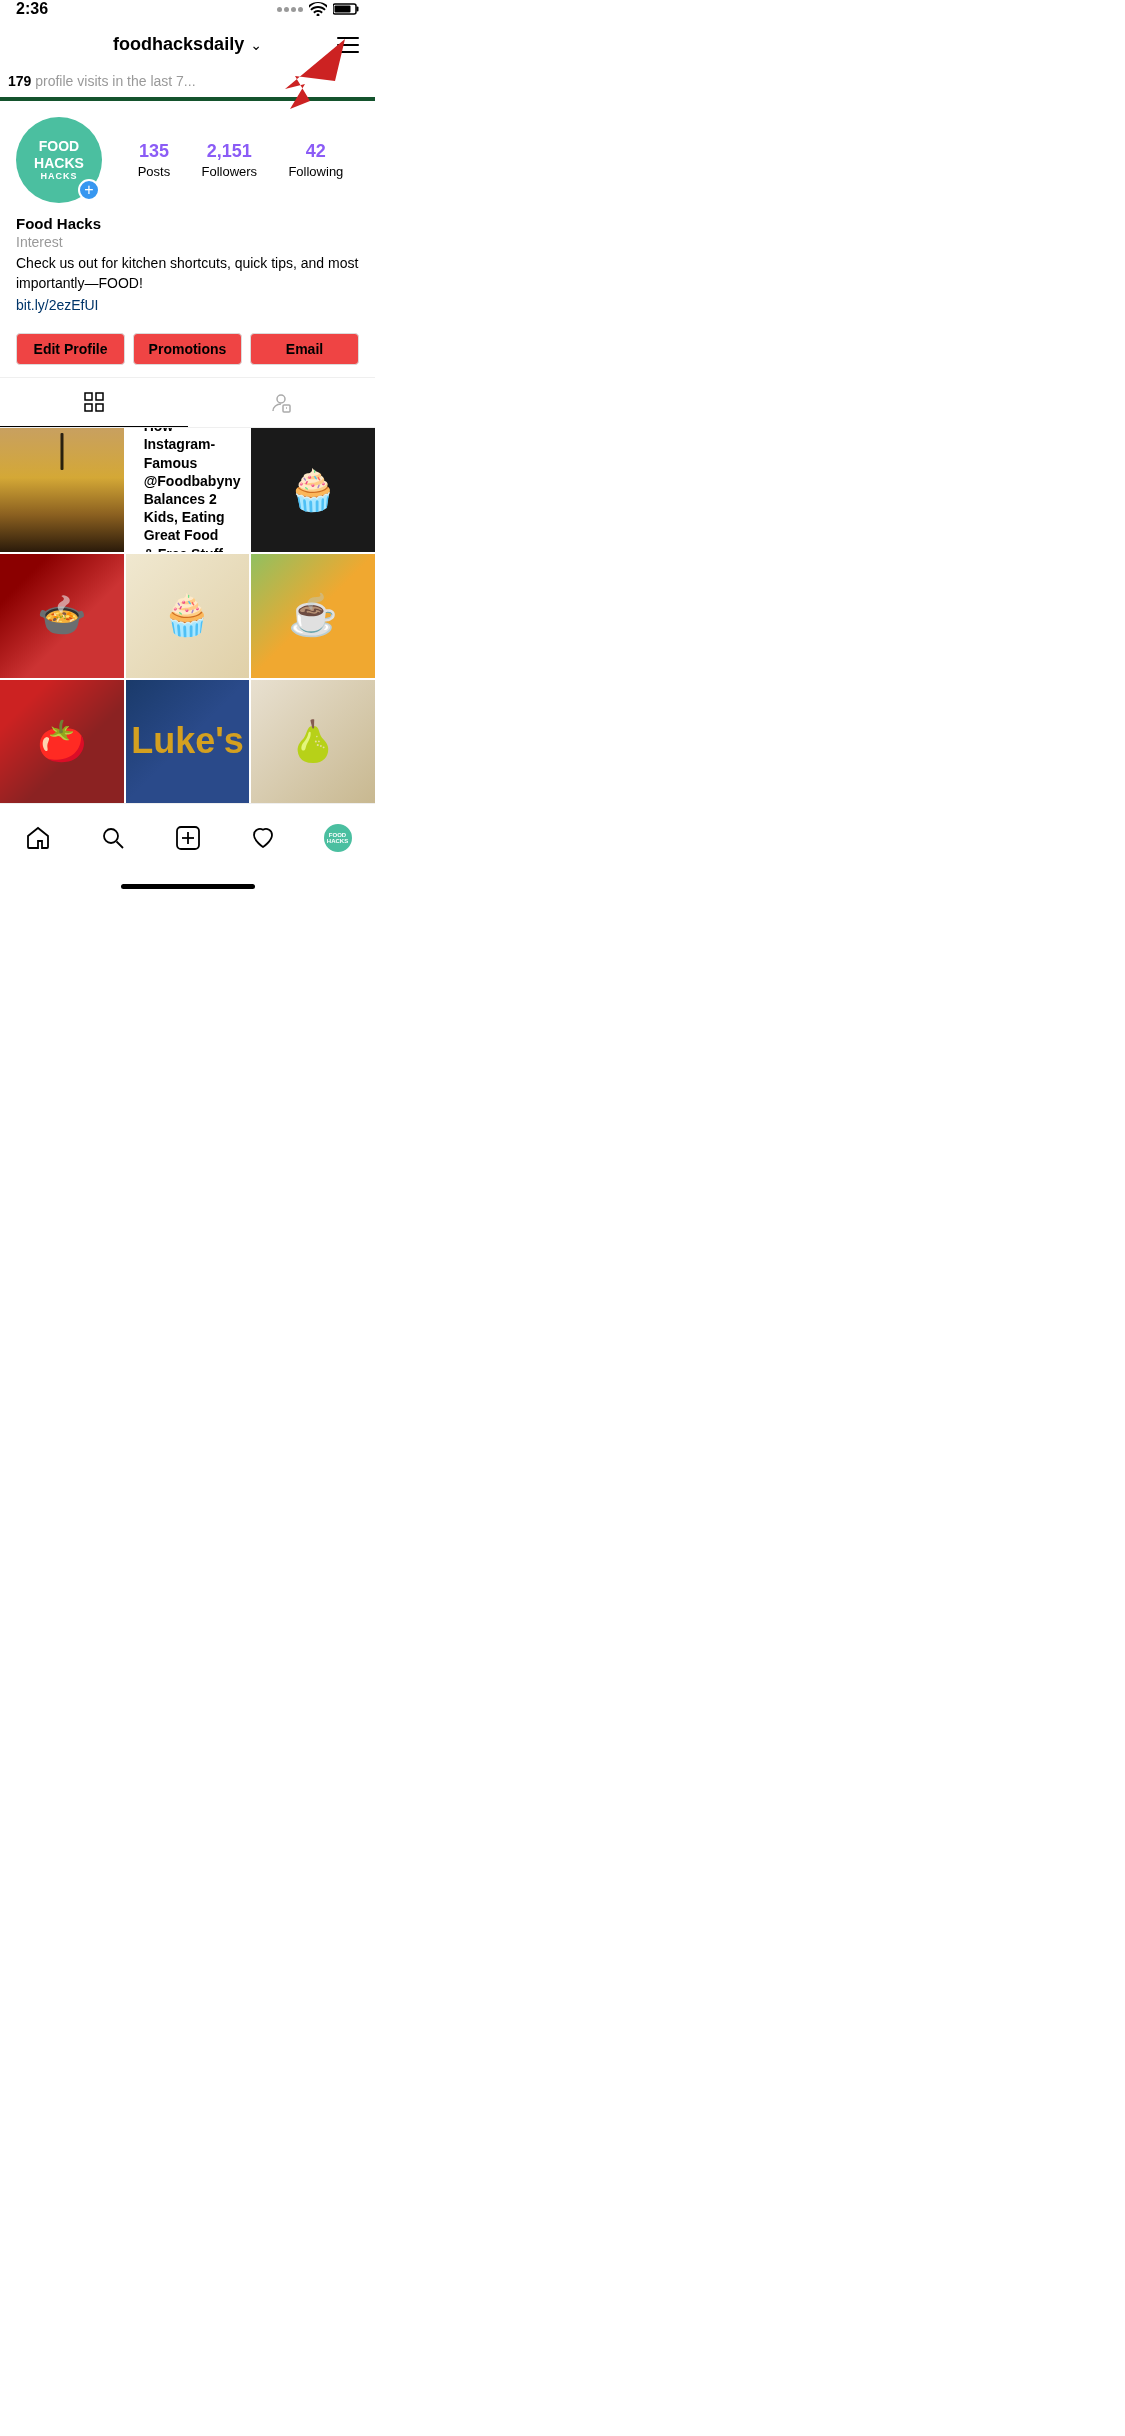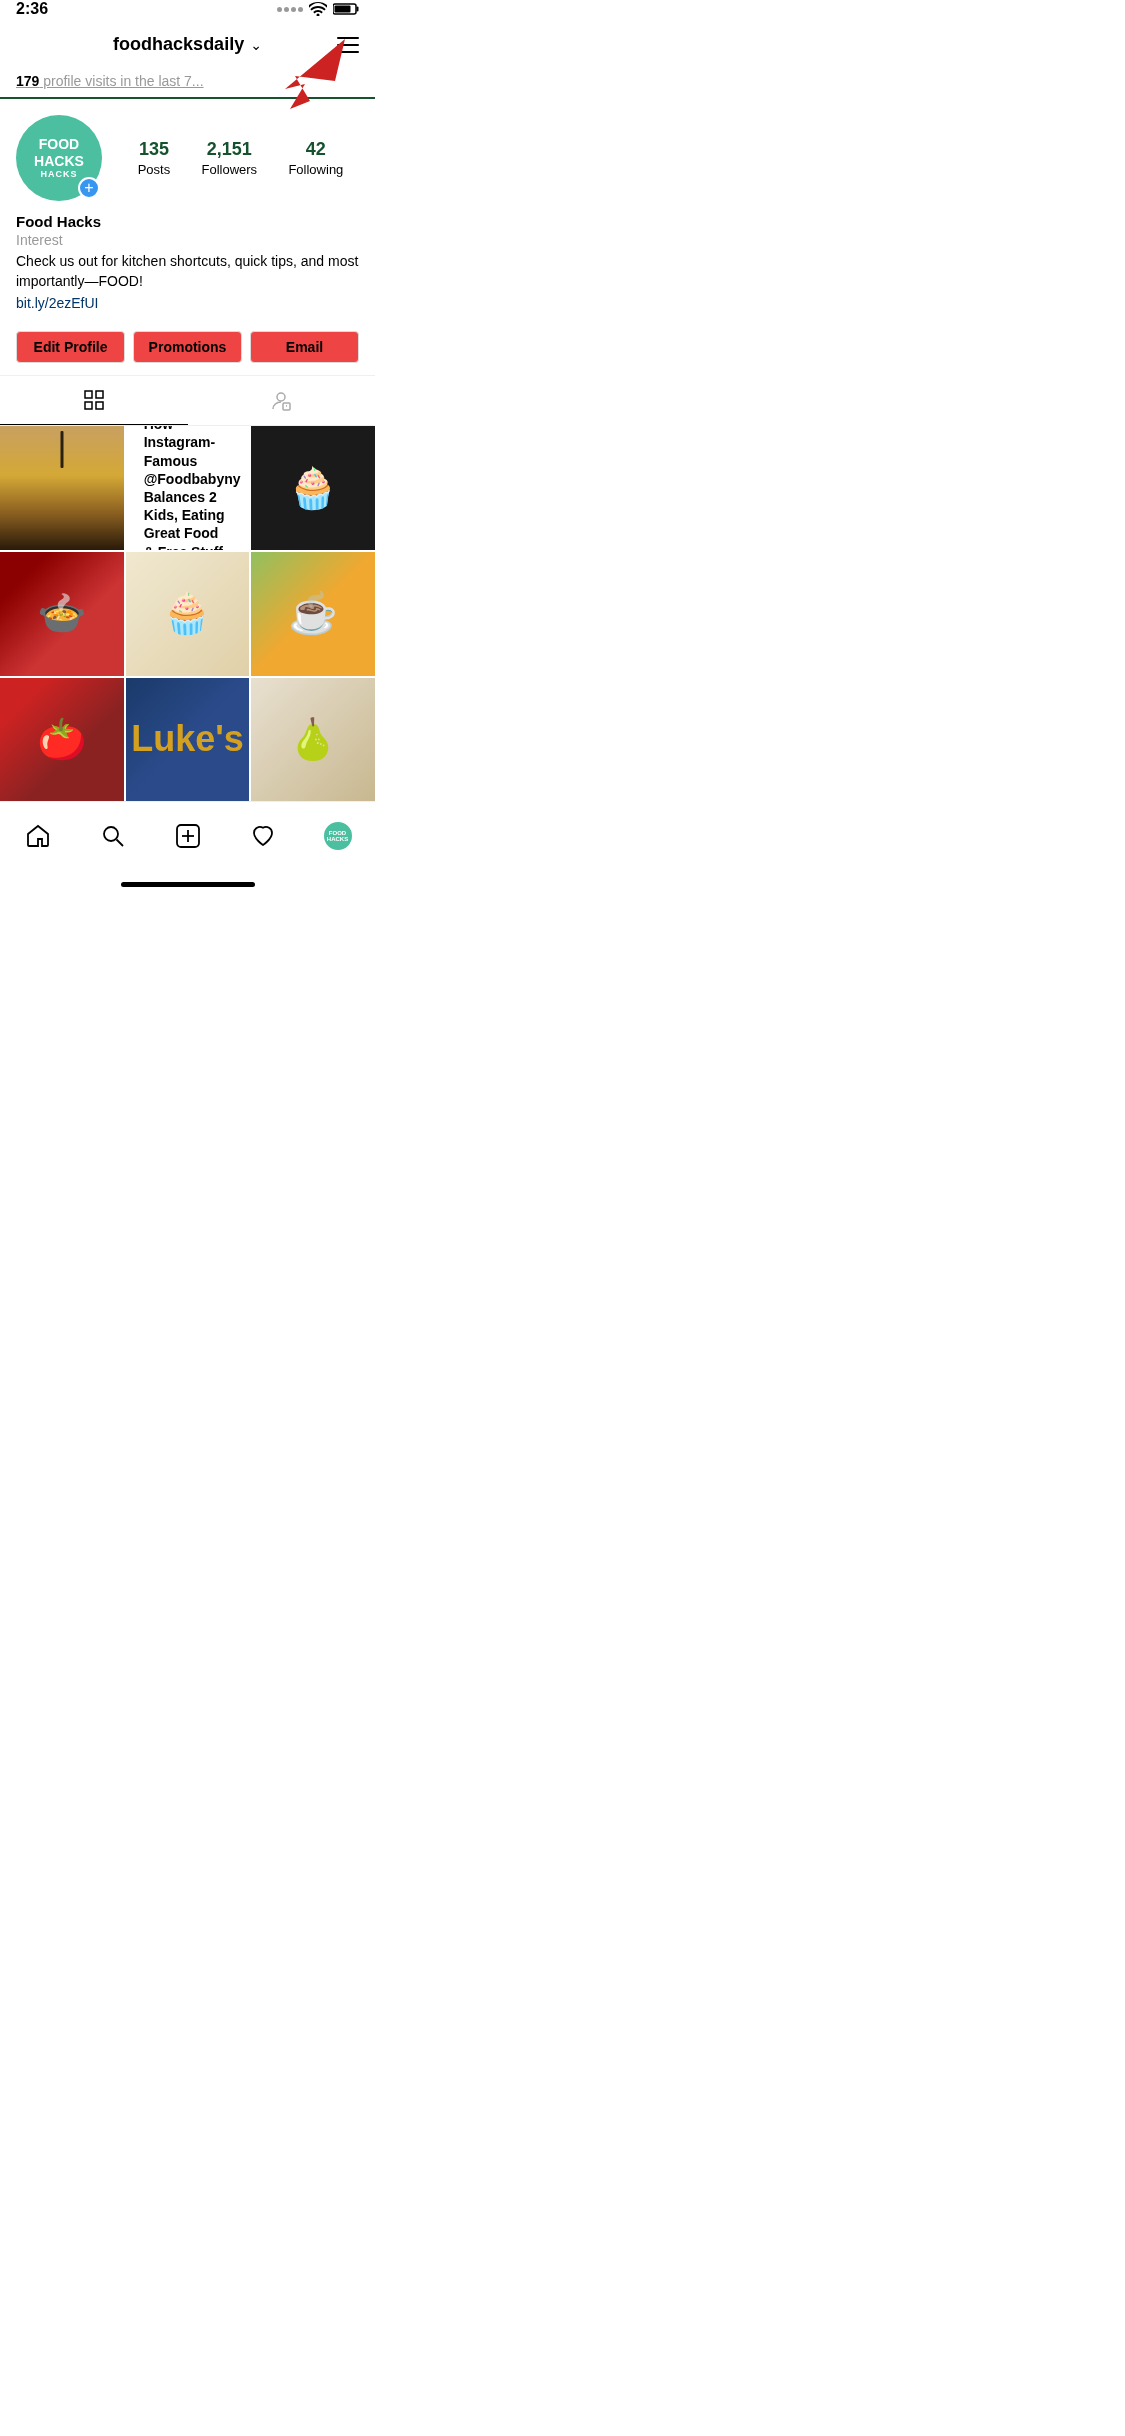--- a/index.html
+++ b/index.html
@@ -73,25 +73,24 @@
     }
     .menu-line {
       width: 22px;
       height: 2px;
       background: #000;
       border-radius: 1px;
     }
 
     
     .profile-visits {
-      padding: 8px 16px;
+      padding: 8px 8px;
       font-size: 14px;
       color: #999;
-      border-bottom: 2px solid #14532d;
-      text-decoration: underline;
+      border-bottom: 4px solid #14532d;
     }
     .profile-visits span.count {
       color: #000;
       font-weight: 600;
     }
 
     
     .profile-section {
       padding: 16px 16px 8px;
       display: flex;
@@ -146,21 +145,21 @@
     }
     .stat-item {
       display: flex;
       flex-direction: column;
       align-items: center;
       gap: 2px;
     }
     .stat-number {
       font-size: 18px;
       font-weight: 700;
-      color: #14532d;
+      color: #8b5cf6;
     }
     .stat-label {
       font-size: 13px;
       color: #000;
     }
 
     
     .bio-section {
       padding: 4px 16px 12px;
     }

